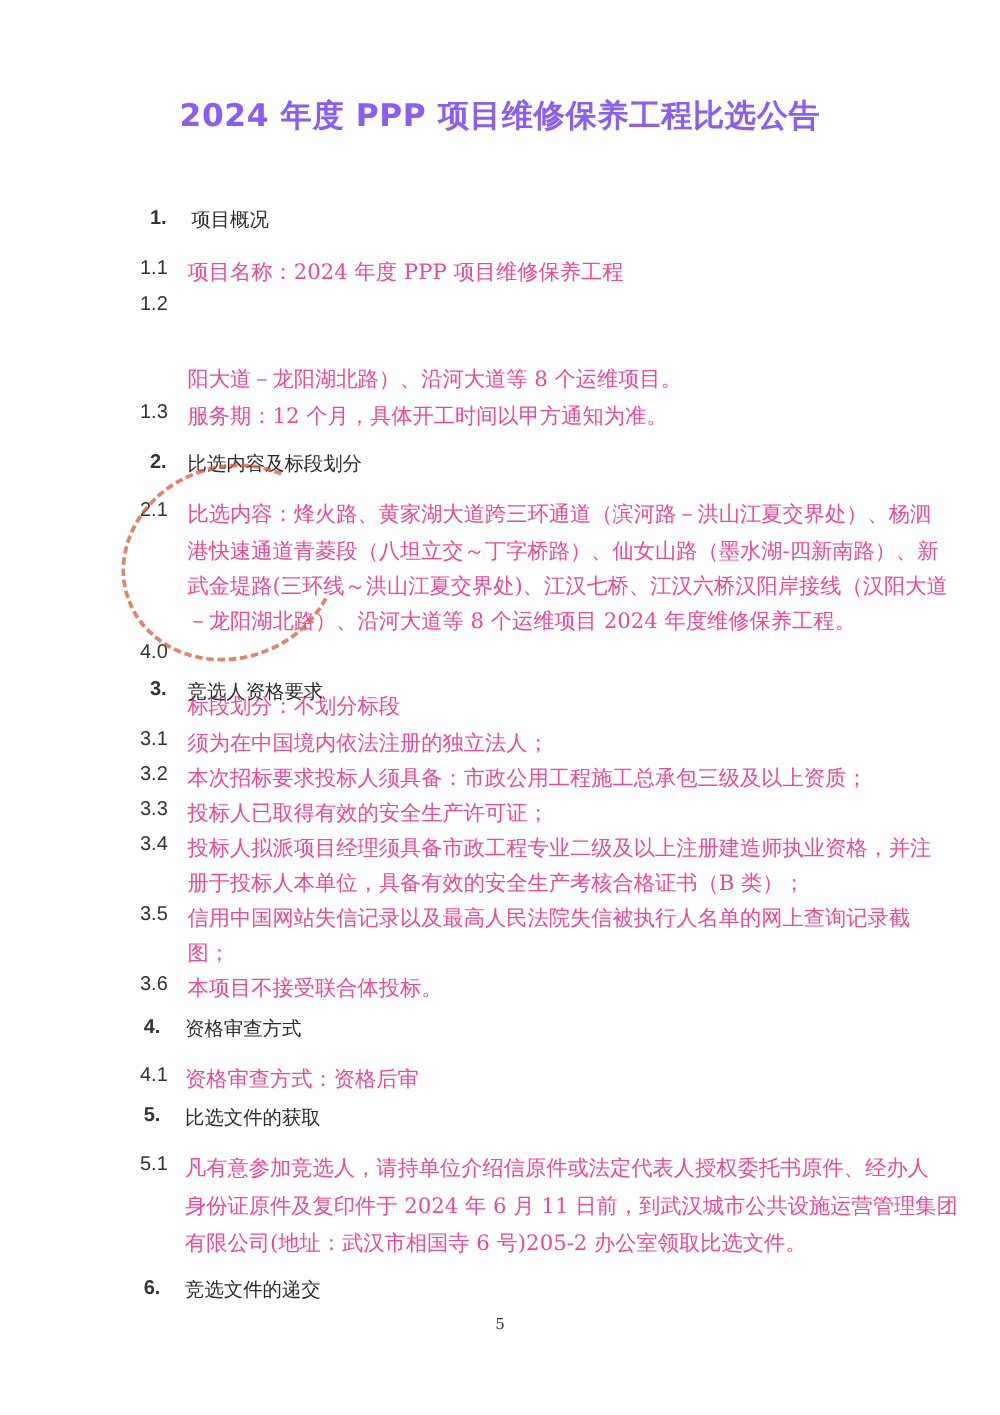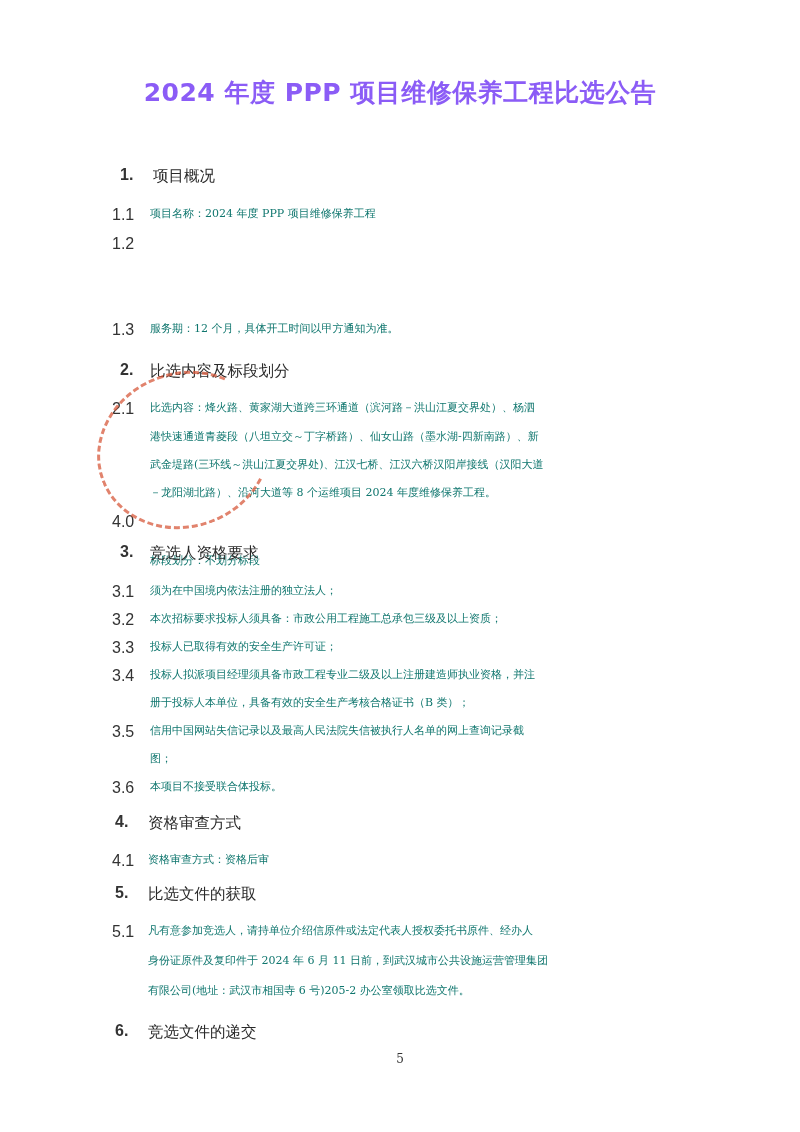--- a/index.html
+++ b/index.html
@@ -2,21 +2,21 @@
 <html><head>
 <meta charset="utf-8">
 <style>
   html, body { margin:0; padding:0; background:#ffffff; }
   body { width:800px; height:1132px; position:relative; overflow:hidden;
          font-family:"DejaVu Serif","Liberation Serif",serif; color:#2a2a2a; }
   .page { position:absolute; left:0; top:0; width:800px; height:1132px; }
   .title { position:absolute; left:0; width:800px; top:76px; text-align:center;
            font-family:"DejaVu Sans","Liberation Sans",sans-serif; font-weight:bold;
            font-size:25px; color:#8b5cf6; letter-spacing:0.5px; }
-  .line { position:absolute; font-size:11px; white-space:nowrap; color:#0f766e; }
+  .line { position:absolute; font-size:17px; white-space:nowrap; color:#ec4899; }
   .num { position:absolute; font-family:"Liberation Sans","DejaVu Sans",sans-serif; font-size:16px; color:#333; }
   .hnum { font-weight:bold; }
   .htext { font-size:15.5px; color:#2a2a2a; }
   .stamp { position:absolute; left:96px; top:372px; width:170px; height:150px;
            border:3px dashed rgba(215,90,60,0.75); border-radius:50%;
            border-right-color:transparent; transform:rotate(-20deg); pointer-events:none; }
   .pagenum { position:absolute; top:1052px; left:0; width:800px; text-align:center;
              font-size:12px; color:#333; }
 </style>
 </head>
@@ -26,20 +26,21 @@
 
   <div class="title">2024 年度 PPP 项目维修保养工程比选公告</div>
 
   <span class="num hnum" style="left:120px;top:166px;">1.</span>
   <span class="line htext" style="left:153px;top:166px;">项目概况</span>
 
   <span class="num" style="left:112px;top:206px;">1.1</span>
   <span class="line" style="left:150px;top:206px;">项目名称：2024 年度 PPP 项目维修保养工程</span>
 
   <span class="num" style="left:112px;top:235px;">1.2</span>
+  <span class="line" style="left:150px;top:292px;">阳大道－龙阳湖北路）、沿河大道等 8 个运维项目。</span>
 
   <span class="num" style="left:112px;top:321px;">1.3</span>
   <span class="line" style="left:150px;top:321px;">服务期：12 个月，具体开工时间以甲方通知为准。</span>
 
   <span class="num hnum" style="left:120px;top:361px;">2.</span>
   <span class="line htext" style="left:150px;top:361px;">比选内容及标段划分</span>
 
   <span class="num" style="left:112px;top:400px;">2.1</span>
   <span class="line" style="left:150px;top:400px;">比选内容：烽火路、黄家湖大道跨三环通道（滨河路－洪山江夏交界处）、杨泗</span>
   <span class="line" style="left:150px;top:429px;">港快速通道青菱段（八坦立交～丁字桥路）、仙女山路（墨水湖-四新南路）、新</span>

